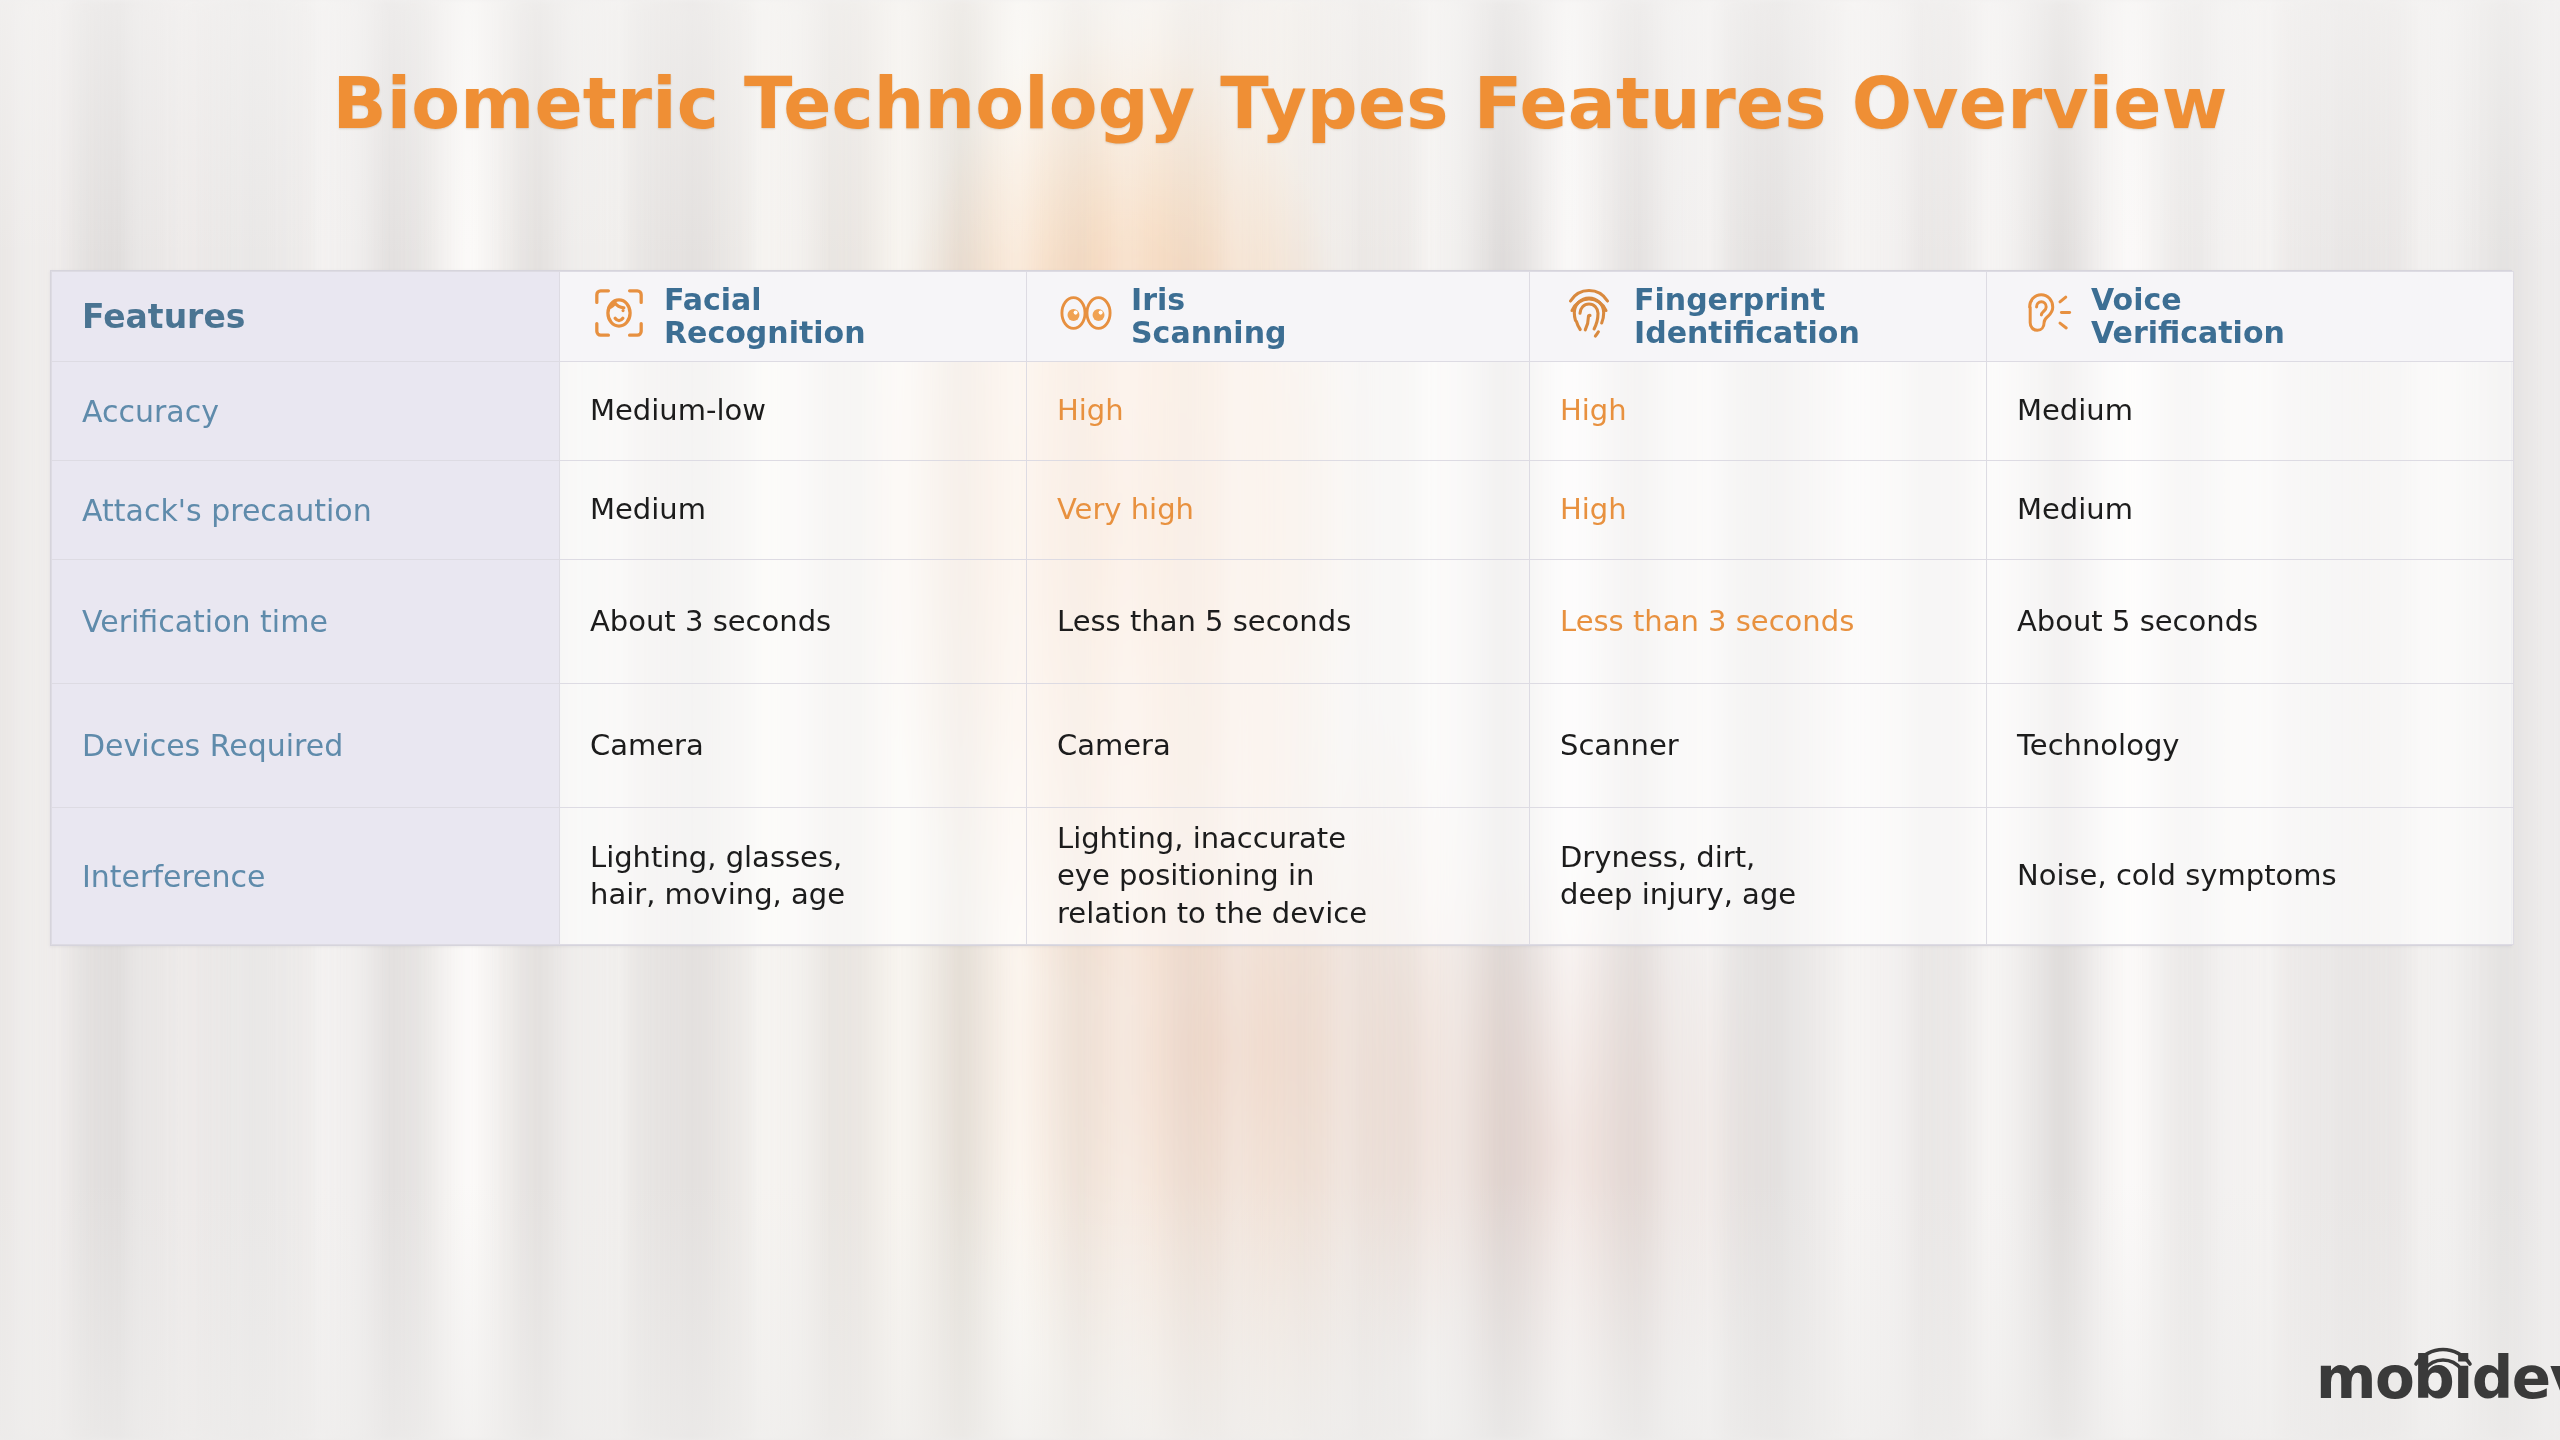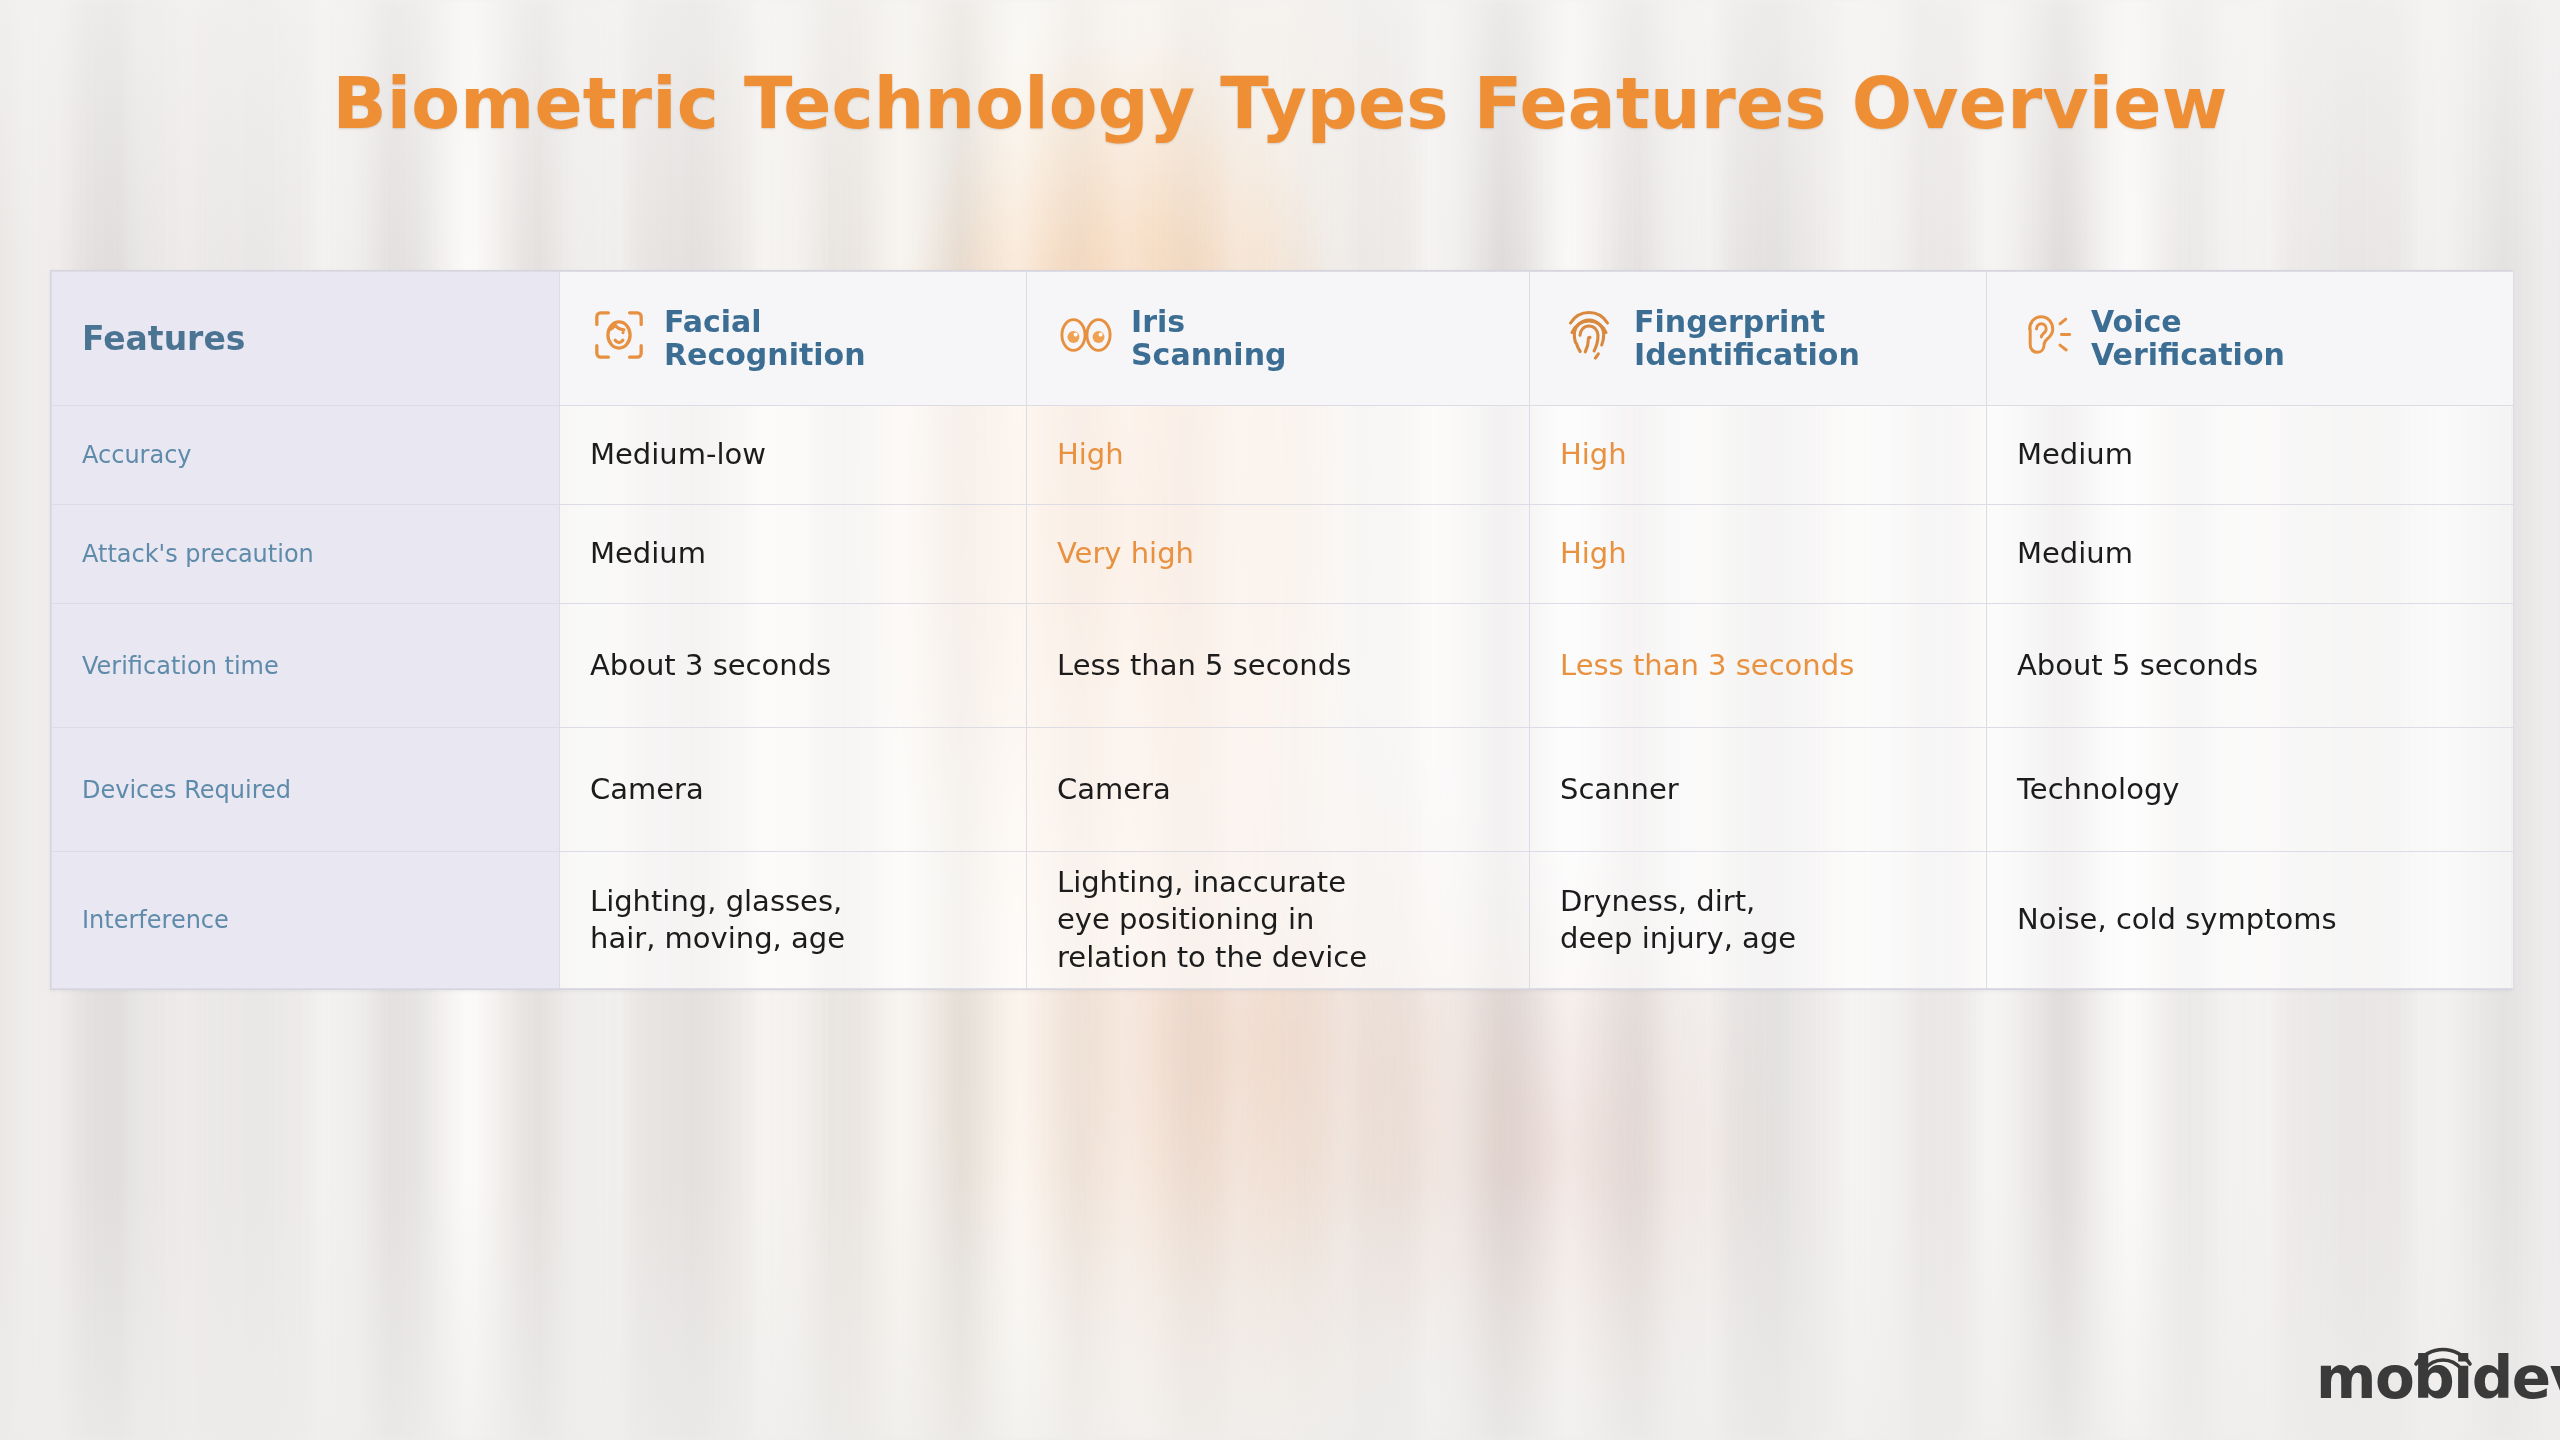--- a/index.html
+++ b/index.html
@@ -99,21 +99,21 @@
 
   table#feature-table td,
   table#feature-table th {
     border: 1px solid #dddbe3;
     vertical-align: middle;
     text-align: left;
     padding: 0 30px;
   }
 
   
-  thead tr { height: 134px; }
+  thead tr { height: 90px; }
   th.hdr-feature {
     background: #e9e7f1;
     color: #4a7492;
     font-size: 33px;
     font-weight: bold;
     padding-left: 38px;
   }
   th.hdr-col {
     background: #f6f5f8;
     padding-left: 26px;
@@ -140,21 +140,21 @@
   }
 
   
   tbody tr { height: 99px; }
   tbody tr.tall { height: 124px; padding-left: 17px; }
   tbody tr.tallest { height: 137px; }
 
   td.rowlabel {
     background: #e9e7f1;
     color: #5f8bab;
-    font-size: 24px;
+    font-size: 30px;
     padding-left: 38px;
     font-weight: normal;
   }
   td.val {
     background: rgba(255,255,255,0.62);
     color: #1c1c1c;
     font-size: 29px;
     padding-left: 26px;
     line-height: 1.28;
     white-space: pre-line;

